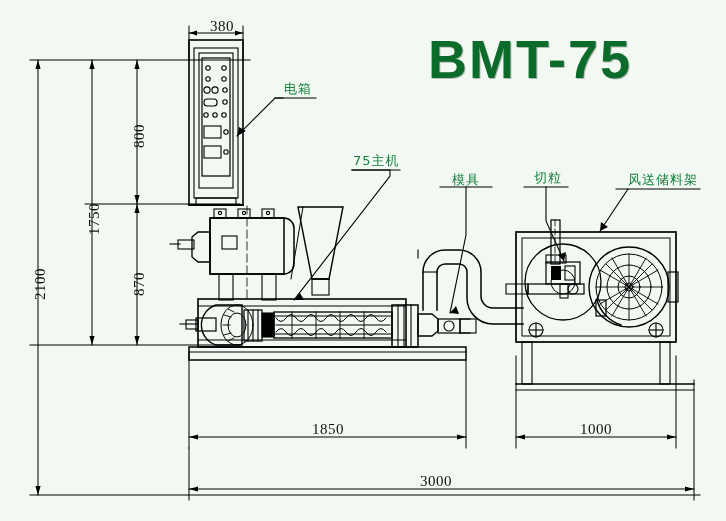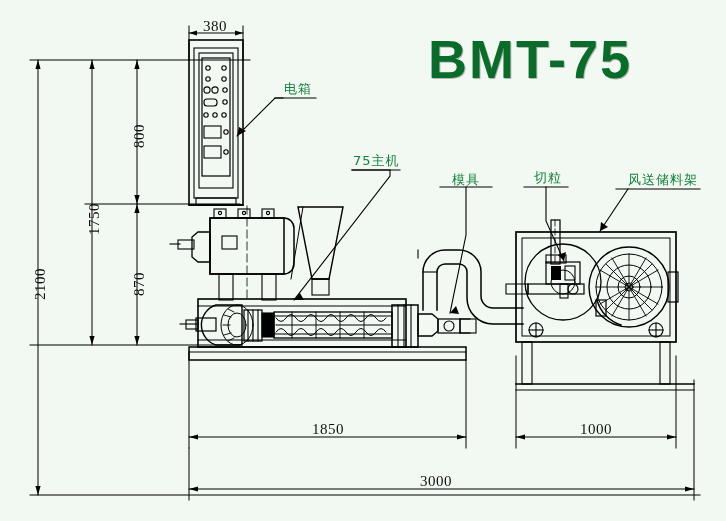--- a/index.html
+++ b/index.html
@@ -312,21 +312,21 @@
         <line x1="440" y1="187" x2="492" y2="187"></line>
         <line x1="524" y1="187" x2="568" y2="187"></line>
         <line x1="352" y1="170" x2="400" y2="170"></line>
         <line x1="275" y1="98" x2="316" y2="98"></line>
       </g>
     </g>
   </svg>
 
   <div class="title">BMT-75</div>
 
-  <div class="dim" style="left:203px; top:18px;">380</div>
+  <div class="dim" style="left:210px; top:18px;">380</div>
 
   <div class="dim vert" style="left:32px; top:300px;">2100</div>
 
   <div class="dim vert" style="left:86px; top:235px;">1750</div>
 
   <div class="dim vert" style="left:131px; top:148px;">800</div>
 
   <div class="dim vert" style="left:131px; top:296px;">870</div>
 
   <div class="dim" style="left:312px; top:421px;">1850</div>

